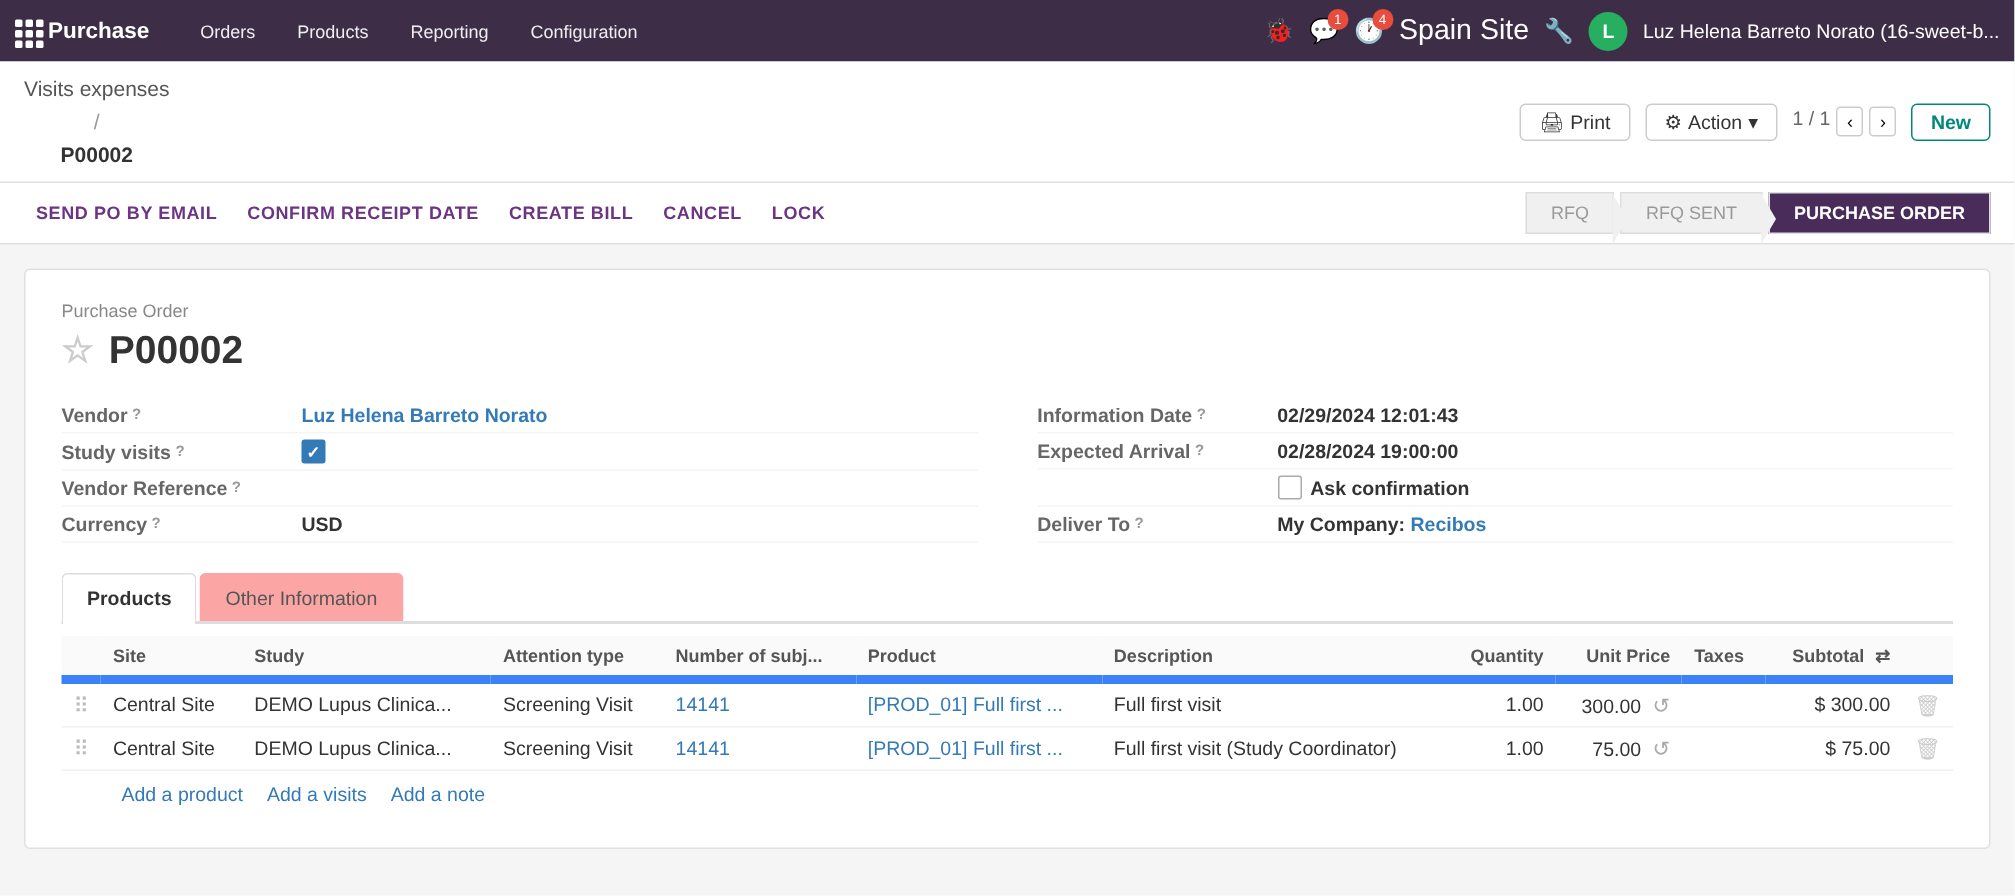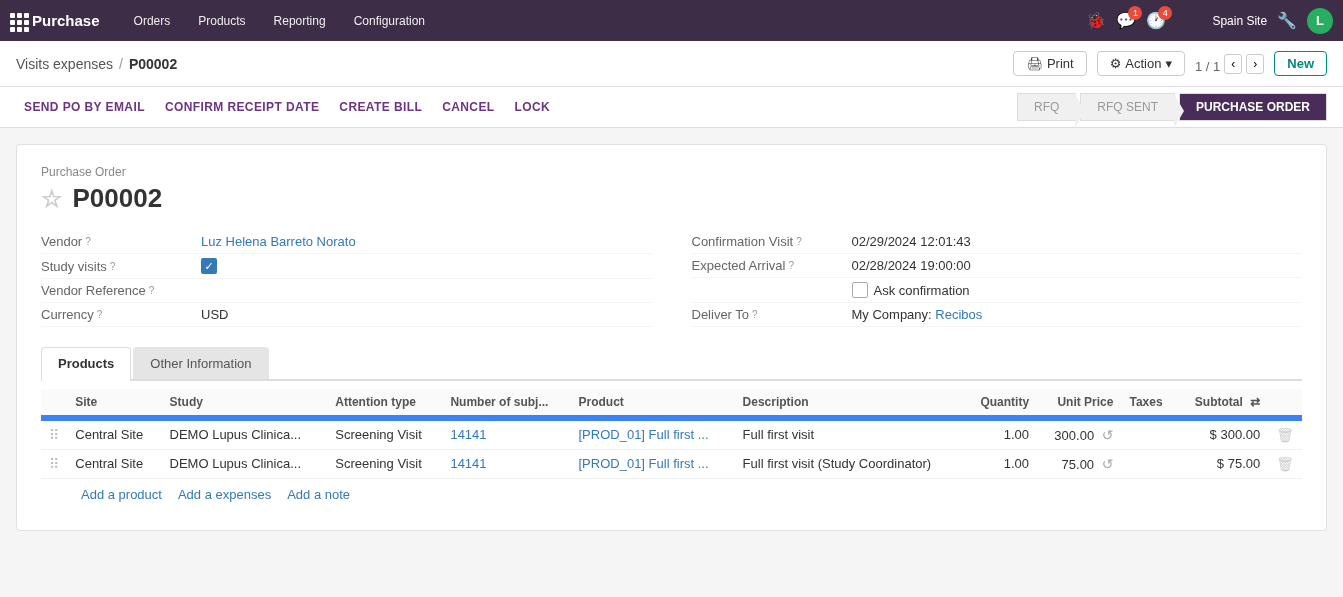--- a/index.html
+++ b/index.html
@@ -36,50 +36,50 @@
     .nav-right .icon-btn {
       color: #ccc; cursor: pointer; font-size: 16px; position: relative;
       display: flex; align-items: center;
     }
     .badge {
       background: #e74c3c; color: #fff; border-radius: 50%;
       width: 14px; height: 14px; font-size: 9px;
       display: flex; align-items: center; justify-content: center;
       position: absolute; top: -5px; right: -6px;
     }
-    .site-name { color: #fff; font-size: 12px; margin-left: 36px; }
+    .site-name { color: #fff; font-size: 19px; }
     .user-avatar {
       background: #27ae60; color: #fff; border-radius: 50%;
       width: 26px; height: 26px; display: flex; align-items: center; justify-content: center;
       font-weight: bold; font-size: 13px;
     }
     .user-label { color: #fff; font-size: 13px; }
 
     
     .breadcrumb-bar {
       background: #fff; padding: 10px 16px;
       display: flex; align-items: center; justify-content: space-between;
       border-bottom: 1px solid #e0e0e0;
     }
-    .breadcrumb { display: flex; align-items: center; gap: 6px; font-size: 14px; }
+    .breadcrumb { display: flex; align-items: center; gap: 6px; font-size: 14px; flex-direction: column; }
     .breadcrumb a { color: #555; text-decoration: none; }
     .breadcrumb .sep { color: #999; }
     .breadcrumb .current { color: #333; font-weight: bold; }
     .breadcrumb-actions { display: flex; align-items: center; gap: 10px; }
     .btn-print {
       border: 1px solid #ccc; background: #fff; padding: 4px 12px;
       border-radius: 4px; cursor: pointer; font-size: 13px; color: #333;
       display: flex; align-items: center; gap: 4px;
     }
     .btn-action {
       border: 1px solid #ccc; background: #fff; padding: 4px 12px;
       border-radius: 4px; cursor: pointer; font-size: 13px; color: #333;
       display: flex; align-items: center; gap: 4px;
     }
-    .page-nav { display: flex; align-items: flex-end; gap: 4px; font-size: 13px; color: #666; }
+    .page-nav { display: flex; align-items: flex-start; gap: 4px; font-size: 13px; color: #666; }
     .page-nav button {
       border: 1px solid #ccc; background: #fff; padding: 2px 6px;
       cursor: pointer; border-radius: 3px; font-size: 12px;
     }
     .btn-new {
       border: 1px solid #00897b; background: #fff; padding: 4px 12px;
       border-radius: 4px; cursor: pointer; font-size: 13px; color: #00897b; font-weight: bold;
     }
 
     
@@ -130,20 +130,21 @@
     .po-label { font-size: 12px; color: #888; margin-bottom: 4px; }
     .po-title {
       display: flex; align-items: center; gap: 10px;
       font-size: 26px; font-weight: bold; color: #333; margin-bottom: 16px;
     }
     .star-icon { font-size: 24px; color: #ccc; cursor: pointer; }
 
     .form-grid {
       display: grid; grid-template-columns: 1fr 1fr; gap: 16px 40px;
       margin-bottom: 20px;
+      font-weight: bold;
     }
     .field-row {
       display: flex; align-items: center; padding: 4px 0;
       border-bottom: 1px solid #f5f5f5;
     }
     .field-label {
       width: 160px; color: #666; font-size: 13px; flex-shrink: 0;
       display: flex; align-items: center; gap: 3px;
     }
     .field-help {
@@ -158,21 +159,21 @@
     .checkbox-blue::after { content: '✓'; color: #fff; font-size: 11px; }
     .checkbox-empty {
       width: 16px; height: 16px; border: 1px solid #aaa; border-radius: 2px;
     }
 
     
     .tabs { display: flex; border-bottom: 2px solid #ddd; margin-bottom: 0; }
     .tab {
       padding: 8px 16px; cursor: pointer; font-size: 13px;
       border: 1px solid transparent; border-bottom: none;
-      color: #555; background: #e5e5e5;
+      color: #555; background: #fca5a5;
       border-radius: 4px 4px 0 0;
       margin-right: 2px;
     }
     .tab.active {
       background: #fff; border-color: #ddd; border-bottom-color: #fff;
       color: #333; font-weight: bold; margin-bottom: -2px;
     }
 
     
     .products-table { width: 100%; border-collapse: collapse; margin-top: 8px; }
@@ -224,20 +225,21 @@
       💬
       <span class="badge">1</span>
     </div>
     <div class="icon-btn">
       🕐
       <span class="badge">4</span>
     </div>
     <span class="site-name">Spain Site</span>
     <div class="icon-btn">🔧</div>
     <div class="user-avatar">L</div>
+    <span class="user-label">Luz Helena Barreto Norato (16-sweet-b...</span>
   </div>
 </nav>
 
 <div class="breadcrumb-bar">
   <div class="breadcrumb">
     <a>Visits expenses</a>
     <span class="sep">/</span>
     <span class="current">P00002</span>
   </div>
   <div class="breadcrumb-actions">
@@ -327,21 +329,21 @@
             <span>Currency</span>
             <span class="field-help">?</span>
           </div>
           <div class="field-value plain">USD</div>
         </div>
       </div>
 
       <div>
         <div class="field-row">
           <div class="field-label">
-            <span>Confirmation Visit</span>
+            <span>Information Date</span>
             <span class="field-help">?</span>
           </div>
           <div class="field-value plain">02/29/2024 12:01:43</div>
         </div>
         <div class="field-row">
           <div class="field-label">
             <span>Expected Arrival</span>
             <span class="field-help">?</span>
           </div>
           <div class="field-value plain">02/28/2024 19:00:00</div>
@@ -423,18 +425,18 @@
           </td>
           <td></td>
           <td class="right">$ 75.00</td>
           <td><span class="delete-icon">🗑</span></td>
         </tr>
       </tbody>
     </table>
 
     <div class="add-links">
       <a>Add a product</a>
-      <a>Add a expenses</a>
+      <a>Add a visits</a>
       <a>Add a note</a>
     </div>
 
   </div>
 </div>
 
 </body></html>

